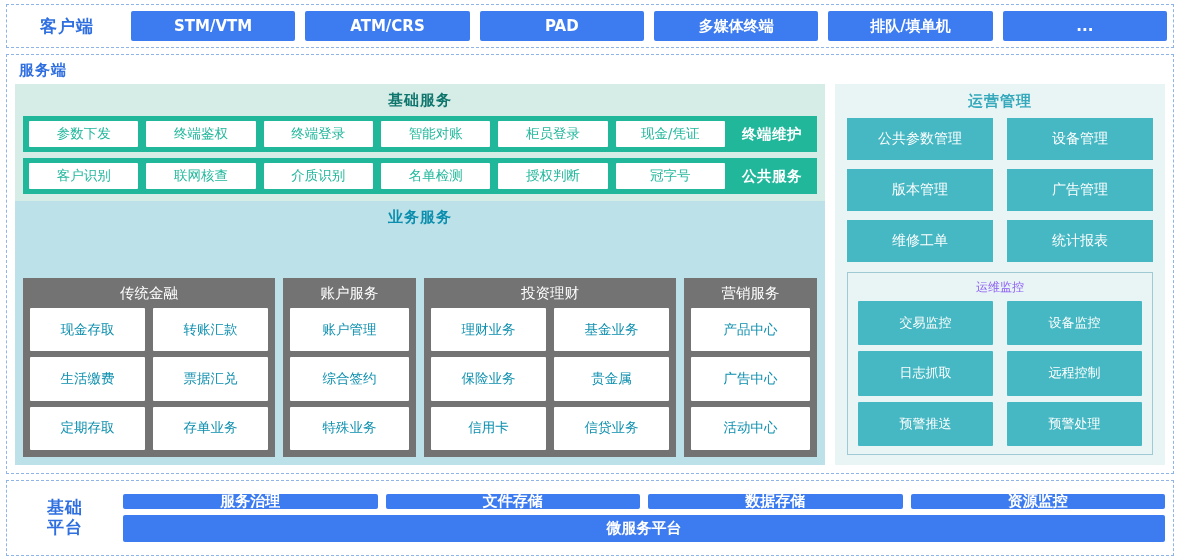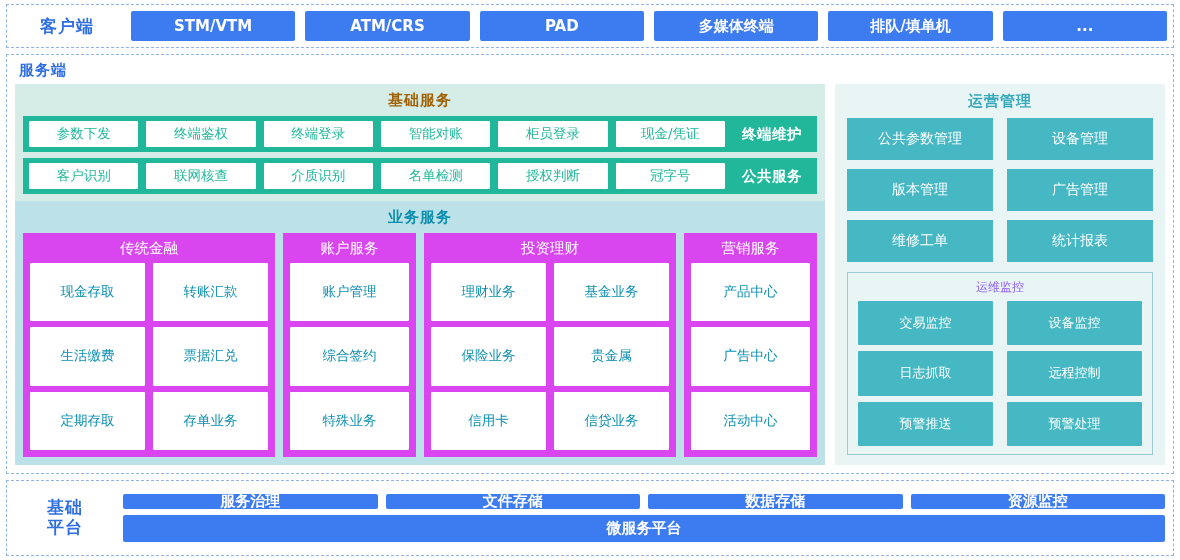--- a/index.html
+++ b/index.html
@@ -85,21 +85,21 @@
     flex-direction: column;
     min-width: 0;
   }
 
   .basic-svc {
     background: #d6ece6;
     padding: 5px 8px 7px 8px;
   }
   .sec-title-teal {
     text-align: center;
-    color: #a16207;
+    color: #0f766e;
     font-weight: bold;
     font-size: 15px;
     padding: 2px 0 6px 0;
     letter-spacing: 1px;
   }
   .teal-row {
     background: #21b79b;
     display: flex;
     align-items: center;
     padding: 5px 6px;
@@ -143,25 +143,26 @@
     padding: 2px 0 6px 0;
     letter-spacing: 1px;
   }
   .biz-cols {
     flex: 1 1 auto;
     display: flex;
     gap: 8px;
     min-height: 0;
   }
   .biz-group {
-    background: #d946ef;
+    background: #737373;
     padding: 4px 7px 7px 7px;
     display: flex;
     flex-direction: column;
     min-width: 0;
+    margin-top: 45px;
   }
   .biz-group.w2 { flex: 2 1 0; }
   .biz-group.w1 { flex: 1 1 0; }
   .biz-group-title {
     text-align: center;
     color: #ffffff;
     font-size: 14.5px;
     padding: 2px 0 5px 0;
   }
   .biz-grid {

